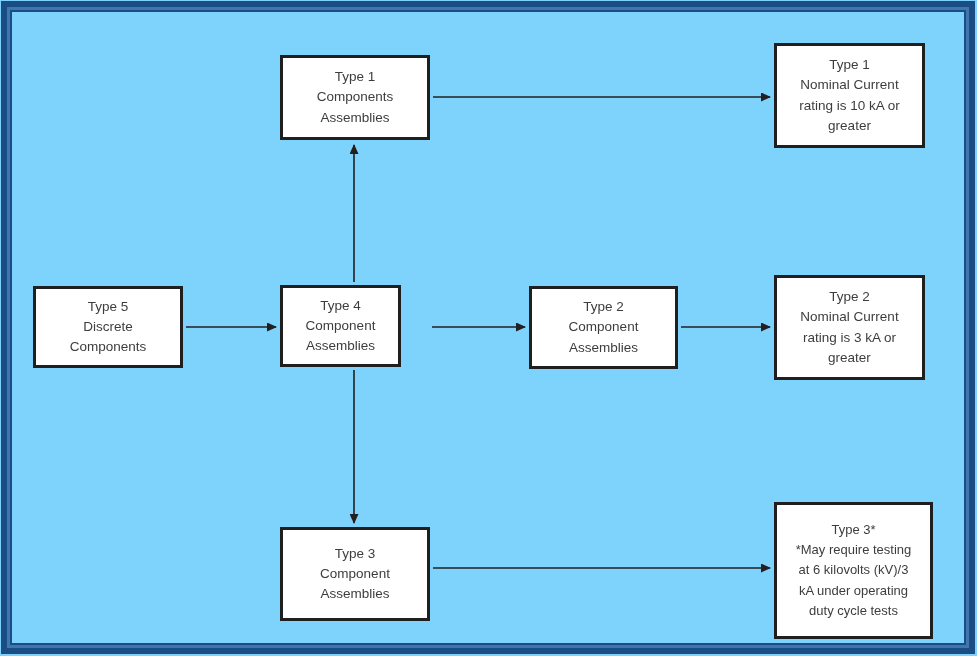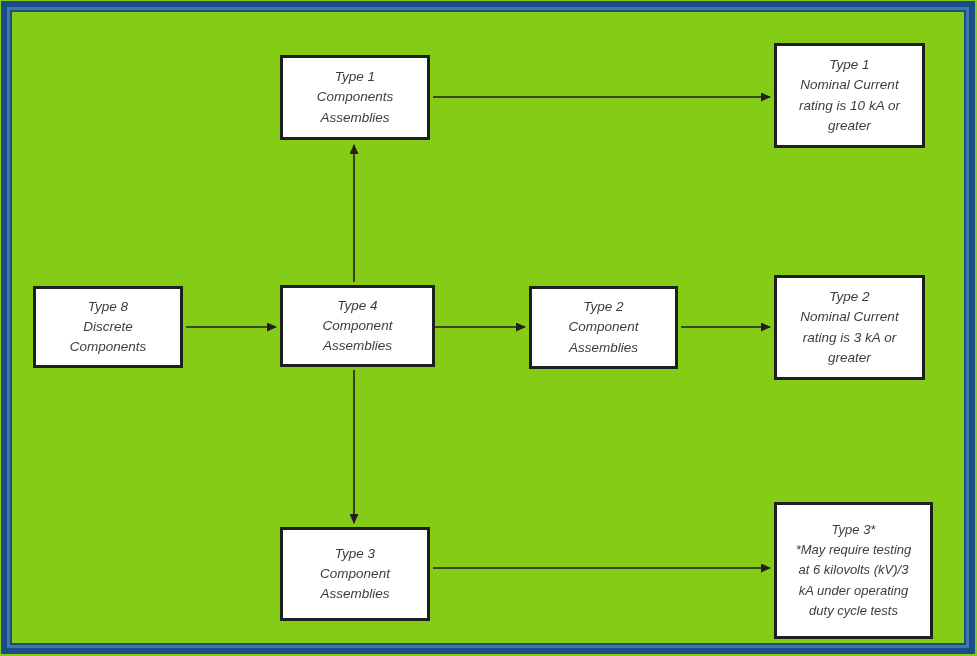--- a/index.html
+++ b/index.html
@@ -5,23 +5,22 @@
   html, body {
     margin: 0;
     padding: 0;
     background: #ffffff;
     font-family: "Liberation Sans", "DejaVu Sans", sans-serif;
   }
   .canvas {
     position: relative;
     width: 977px;
     height: 656px;
-    background: #84cc16;
+    background: #7dd3fc;
     overflow: hidden;
-    font-style: italic;
   }
   
   .frame {
     position: absolute;
     left: 1px; top: 1px;
     width: 974px; height: 653px;
     box-shadow:
       inset 0 0 0 6px #1a4d84,
       inset 0 0 0 9px #3e76ad,
       inset 0 0 0 11px #1a4d84;
@@ -42,21 +41,21 @@
     border: 3px solid #1f1f1f;
     box-sizing: border-box;
     color: #3d3d3d;
     font-size: 13.5px;
     line-height: 1.5;
   }
   .box span { white-space: pre-line; }
   
   .b-type1a { left: 280px; top: 55px;  width: 150px; height: 85px; }
   .b-type5  { left: 33px;  top: 286px; width: 150px; height: 82px; }
-  .b-type4  { left: 280px; top: 285px; width: 155px; height: 82px; }
+  .b-type4  { left: 280px; top: 285px; width: 121px; height: 82px; }
   .b-type2a { left: 529px; top: 286px; width: 149px; height: 83px; }
   .b-type3a { left: 280px; top: 527px; width: 150px; height: 94px; }
   
   .b-type1o { left: 774px; top: 43px;  width: 151px; height: 105px; }
   .b-type2o { left: 774px; top: 275px; width: 151px; height: 105px; }
   .b-type3o { left: 774px; top: 502px; width: 159px; height: 137px; font-size: 13px; line-height: 1.55; }
 </style>
 </head>
 <body>
 
@@ -84,21 +83,21 @@
   </div>
 
   <div class="box b-type1o">
     <span>Type 1
 Nominal Current
 rating is 10 kA or
 greater</span>
   </div>
 
   <div class="box b-type5">
-    <span>Type 8
+    <span>Type 5
 Discrete
 Components</span>
   </div>
 
   <div class="box b-type4">
     <span>Type 4
 Component
 Assemblies</span>
   </div>
 

